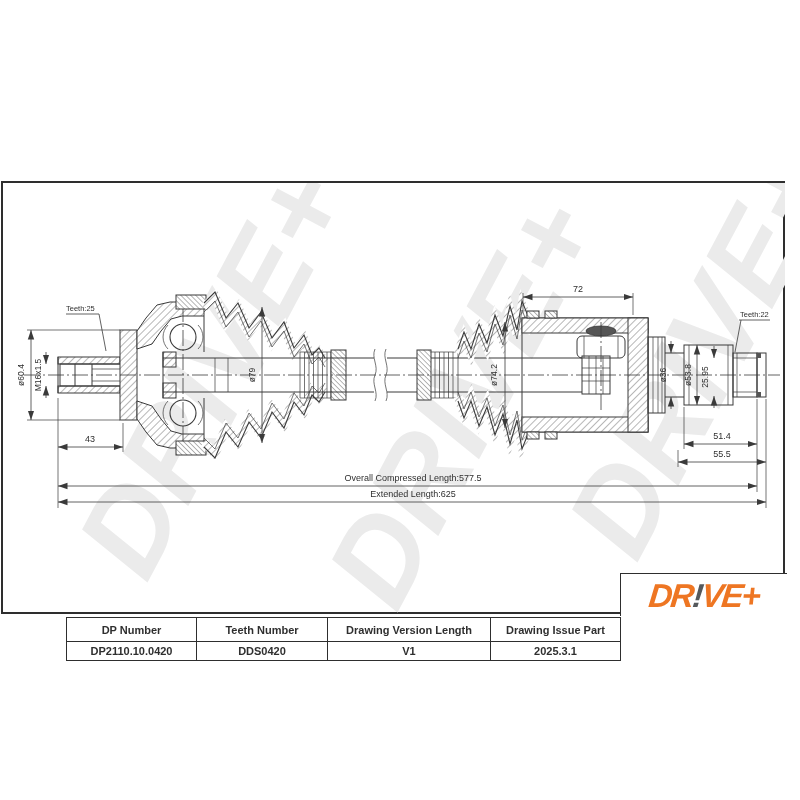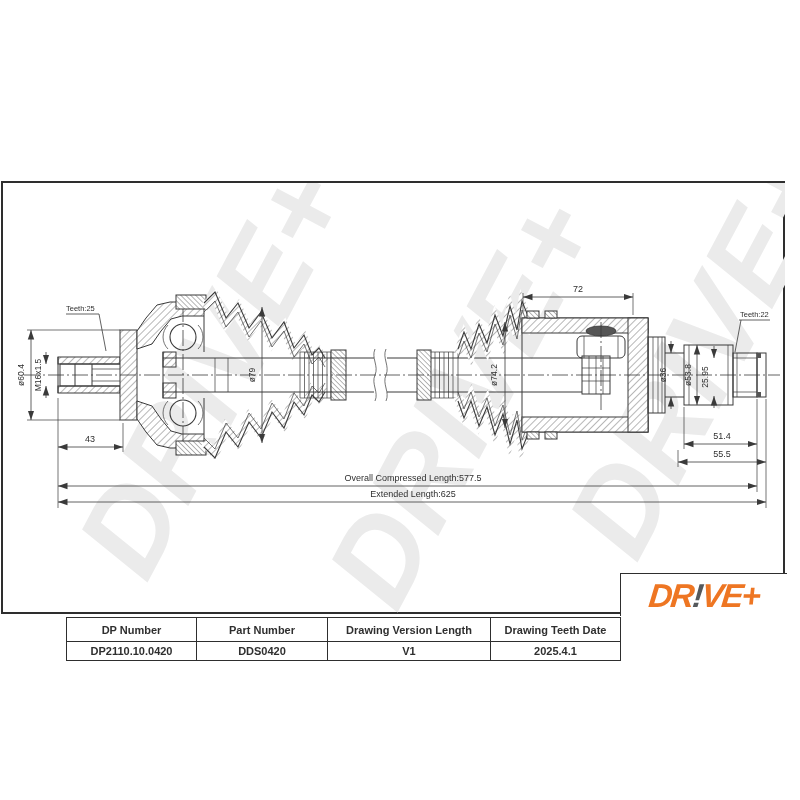--- a/index.html
+++ b/index.html
@@ -265,29 +265,29 @@
   <table id="titleblock">
     <colgroup>
         <col style="width:130px">
         <col style="width:131px">
         <col style="width:163px">
         <col style="width:130px">
       </colgroup>
     <tbody>
         <tr>
       <th>DP Number</th>
-      <th>Part Number</th>
+      <th>Teeth Number</th>
       <th>Drawing Version Length</th>
-      <th>Drawing Teeth Date</th>
+      <th>Drawing Issue Part</th>
     </tr>
     <tr>
       <td>DP2110.10.0420</td>
       <td>DDS0420</td>
       <td>V1</td>
-      <td>2025.4.1</td>
+      <td>2025.3.1</td>
     </tr>
   </tbody>
     </table>
 
   <div id="logocell">
     <div id="logo"><span class="o">DR</span><span class="g">!</span><span class="o">VE+</span></div>
   </div>
 
 </div>
 

